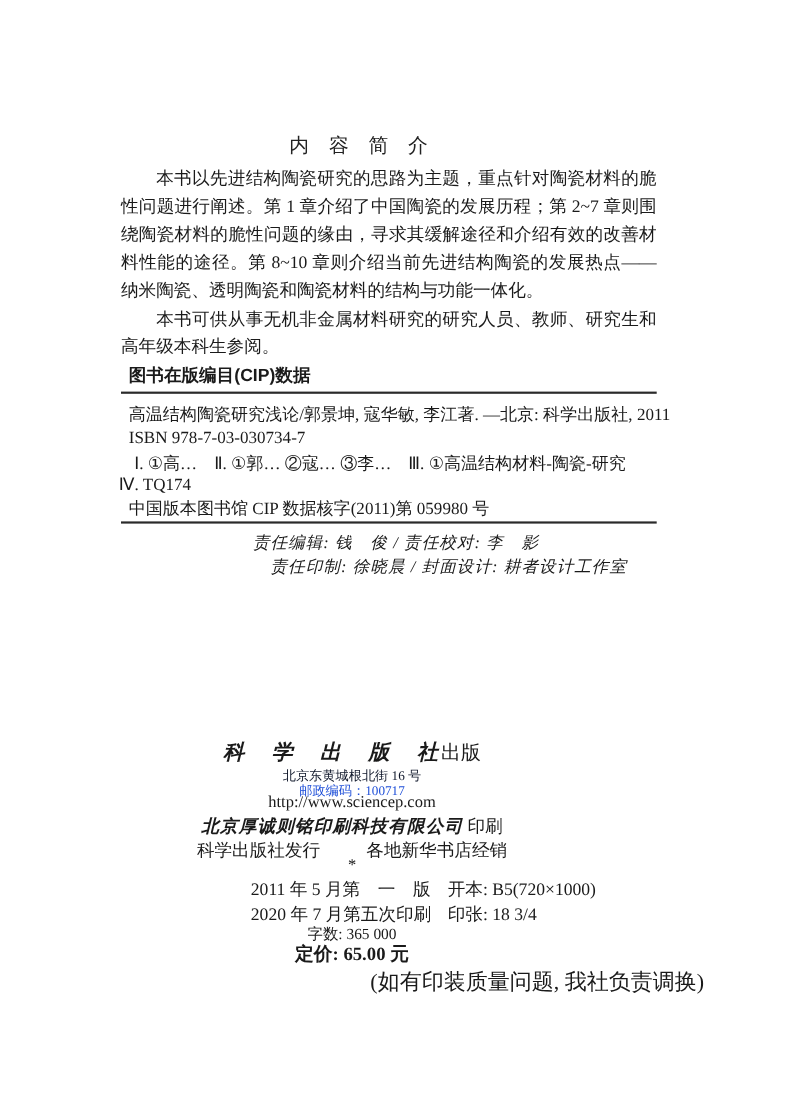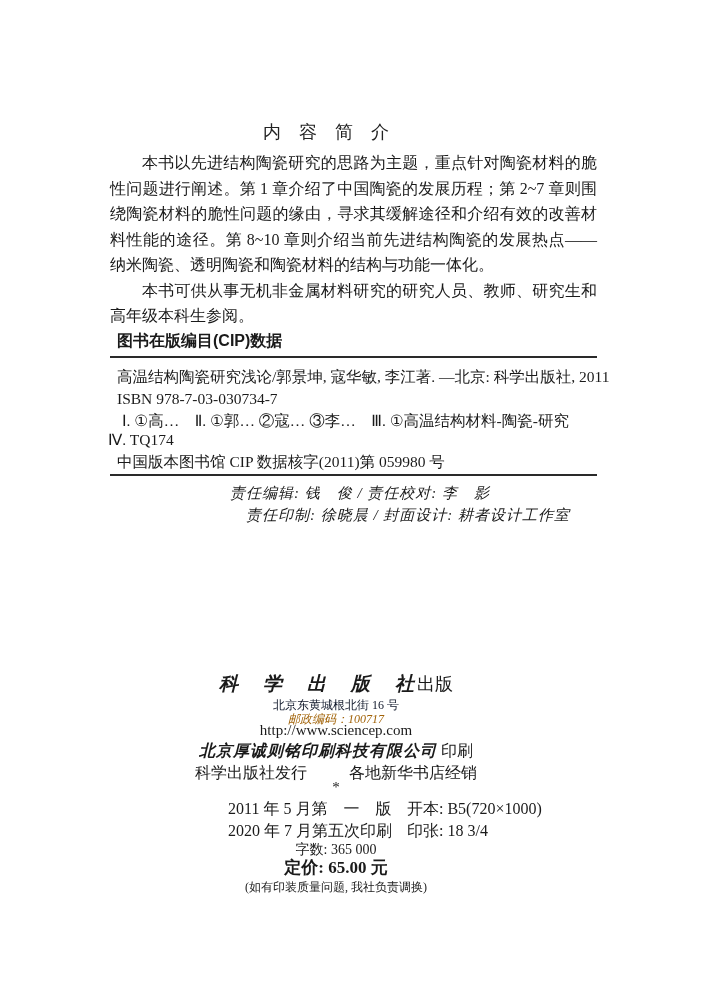--- a/index.html
+++ b/index.html
@@ -50,42 +50,42 @@
   
   .staff-line{
     left:0;width:720px;text-align:center;
     font-size:15px;font-style:italic;
     letter-spacing:1px;
   }
   .staff-1{top:484px;}
   .staff-2{top:506px;padding-left:48px;}
 
   
-  .center-line{left:16px;width:640px;text-align:center;}
+  .center-line{left:0;width:640px;text-align:center;}
   .pub-name-line{top:671px;font-size:18px;}
   .calligraphy{font-weight:bold;font-style:italic;}
   .pub-name{letter-spacing:3px;font-size:19px;}
   .pub-address{top:697px;font-size:12px;color:#0f172a;}
-  .pub-postcode{top:711px;font-size:12px;color:#a16207;font-style:italic;}
+  .pub-postcode{top:711px;font-size:12px;color:#1d4ed8;}
   .pub-url{top:722px;font-size:15px;}
   .printer-line{top:741px;font-size:16px;}
   .printer-name{letter-spacing:1px;}
   .dist-line{top:763px;font-size:16px;}
   .dist-gap{display:inline-block;width:42px;}
   .star-line{top:779px;font-size:15px;}
 
   
   .ed{font-size:16px;white-space:nowrap;}
   .ed-r1l{top:799px;left:228px;}
   .ed-r1r{top:799px;left:407px;}
   .ed-r2l{top:821px;left:228px;}
   .ed-r2r{top:821px;left:407px;}
   .word-count{top:841px;font-size:14px;}
   .price{top:856px;font-size:17px;font-weight:bold;}
-  .note{top:879px;font-size:12px;}
+  .note{top:879px;font-size:20px;text-align:right;}
 </style>
 </head>
 <body>
 
 <div class="page">
 
   <div class="abs intro-title">内　容　简　介</div>
 
   <div class="abs intro">
     <p>本书以先进结构陶瓷研究的思路为主题，重点针对陶瓷材料的脆性问题进行阐述。第 1 章介绍了中国陶瓷的发展历程；第 2~7 章则围绕陶瓷材料的脆性问题的缘由，寻求其缓解途径和介绍有效的改善材料性能的途径。第 8~10 章则介绍当前先进结构陶瓷的发展热点——纳米陶瓷、透明陶瓷和陶瓷材料的结构与功能一体化。</p>

